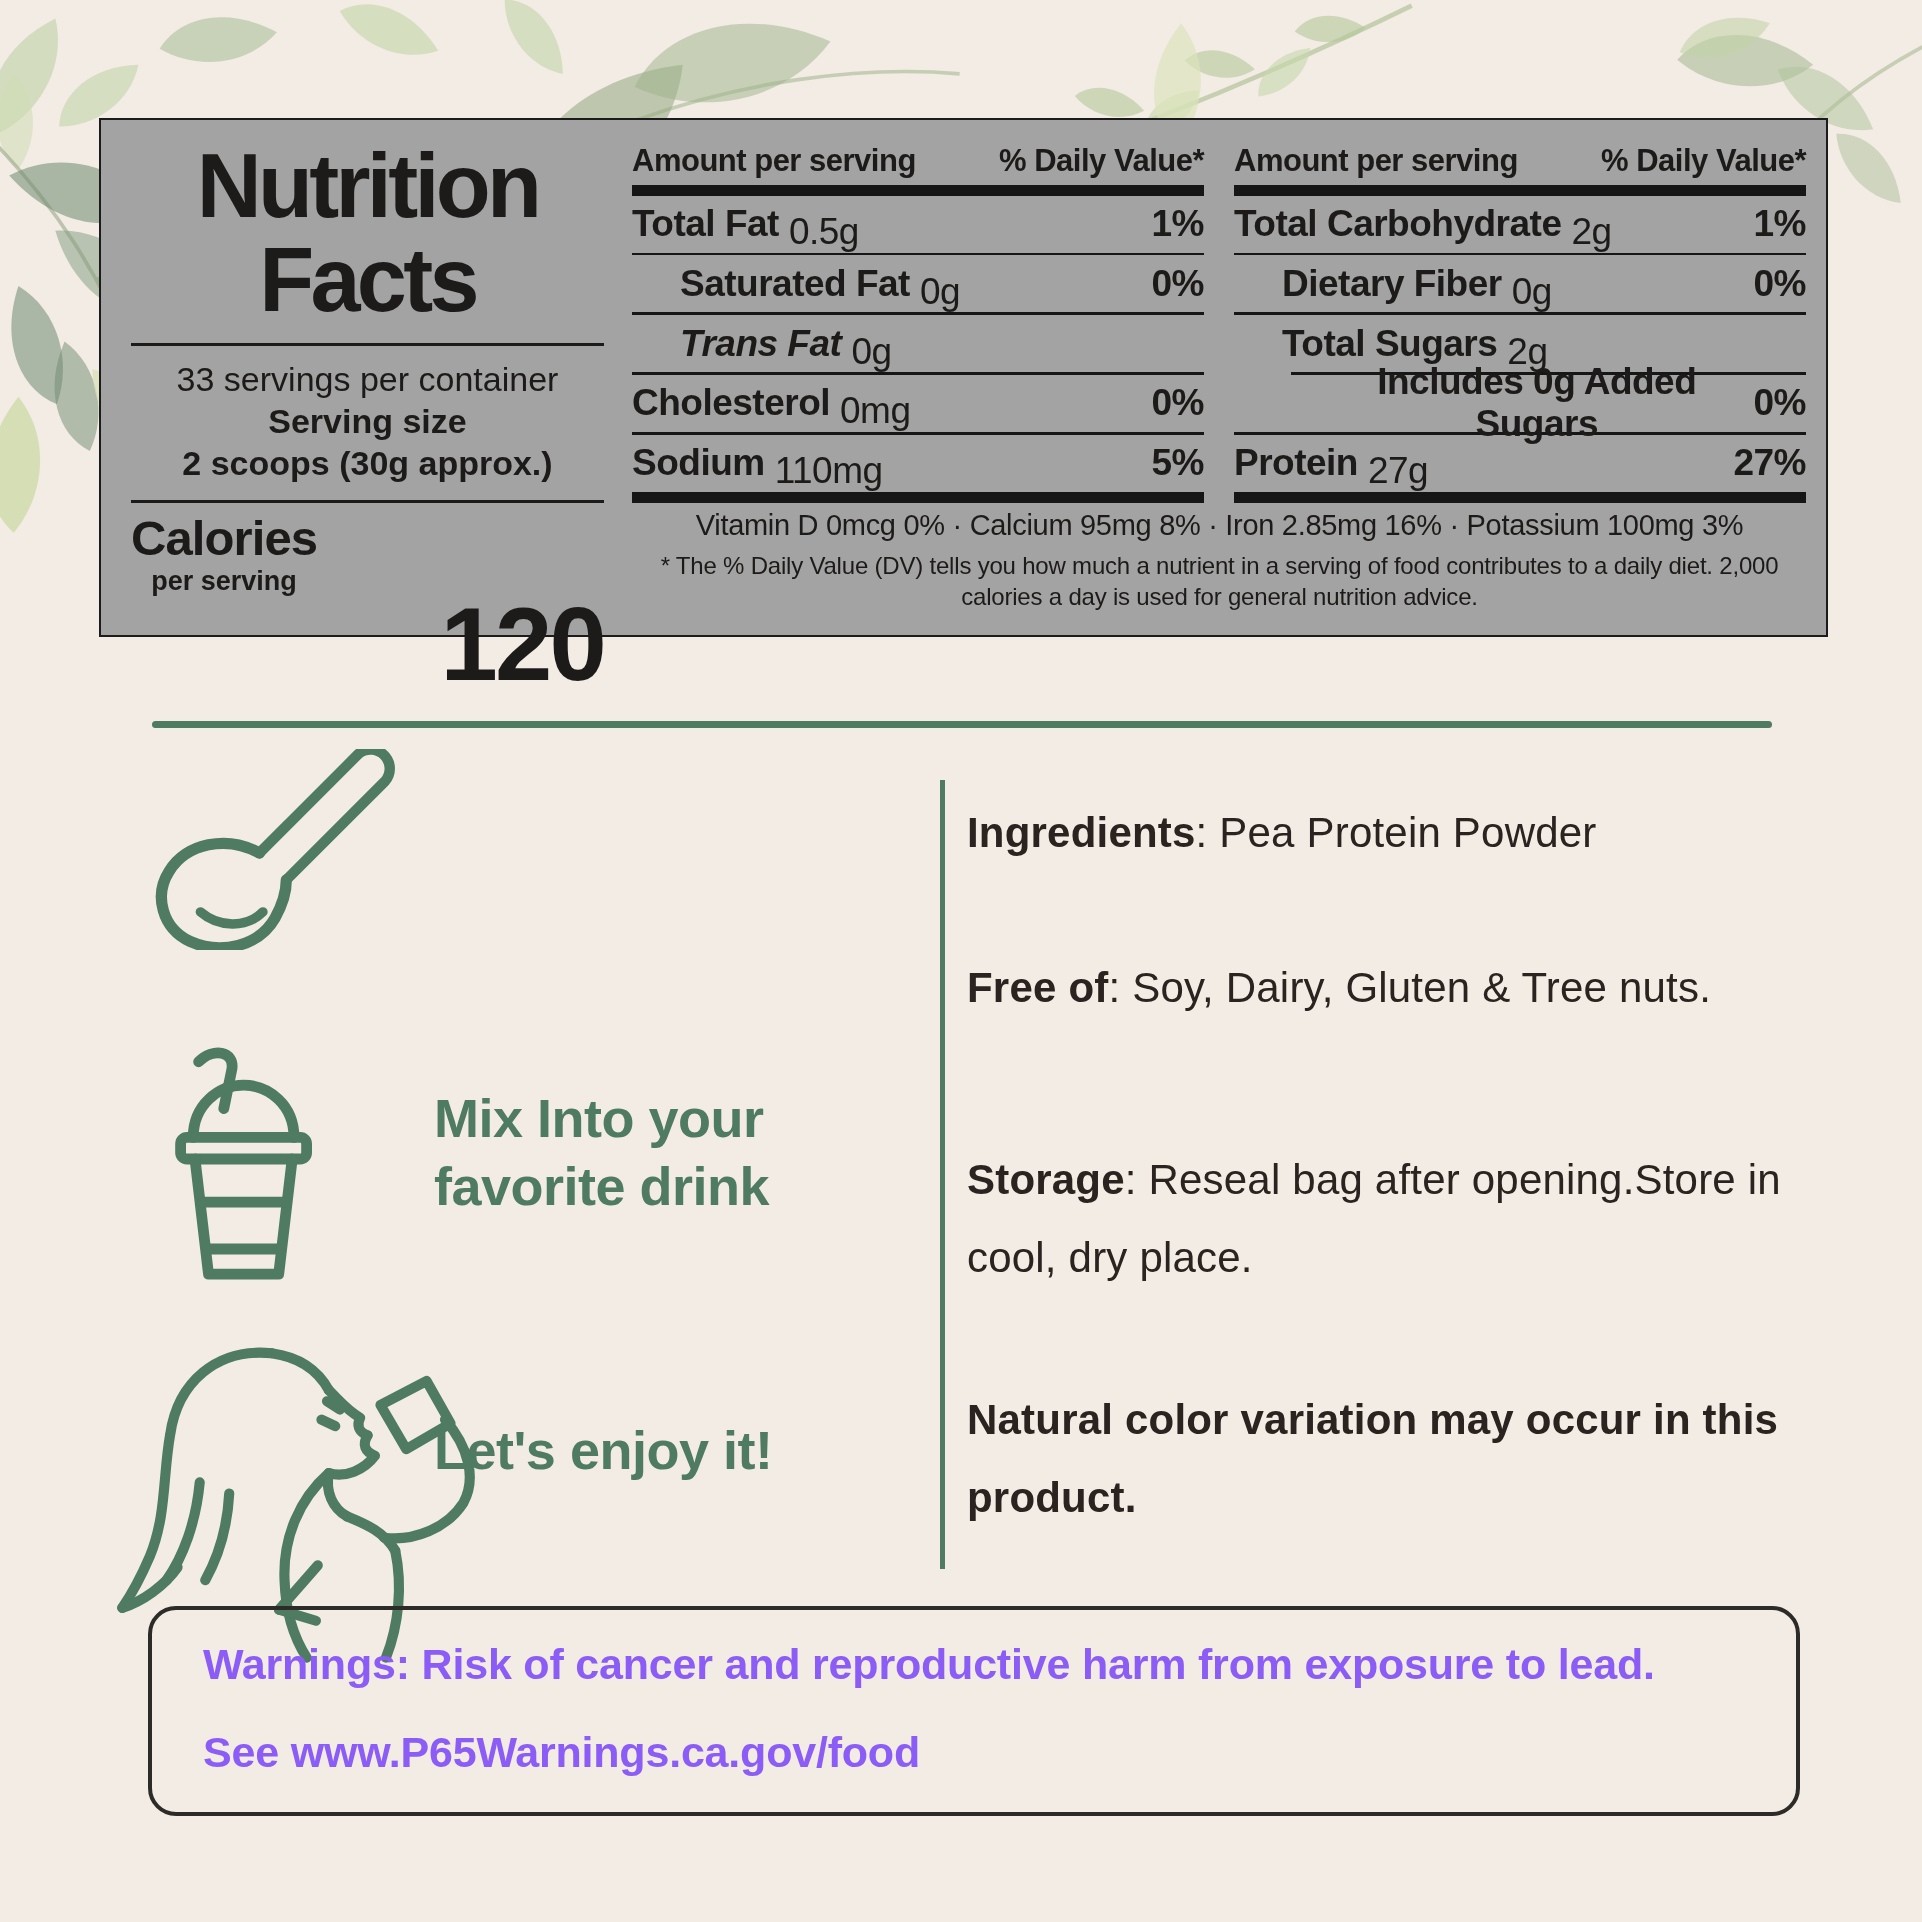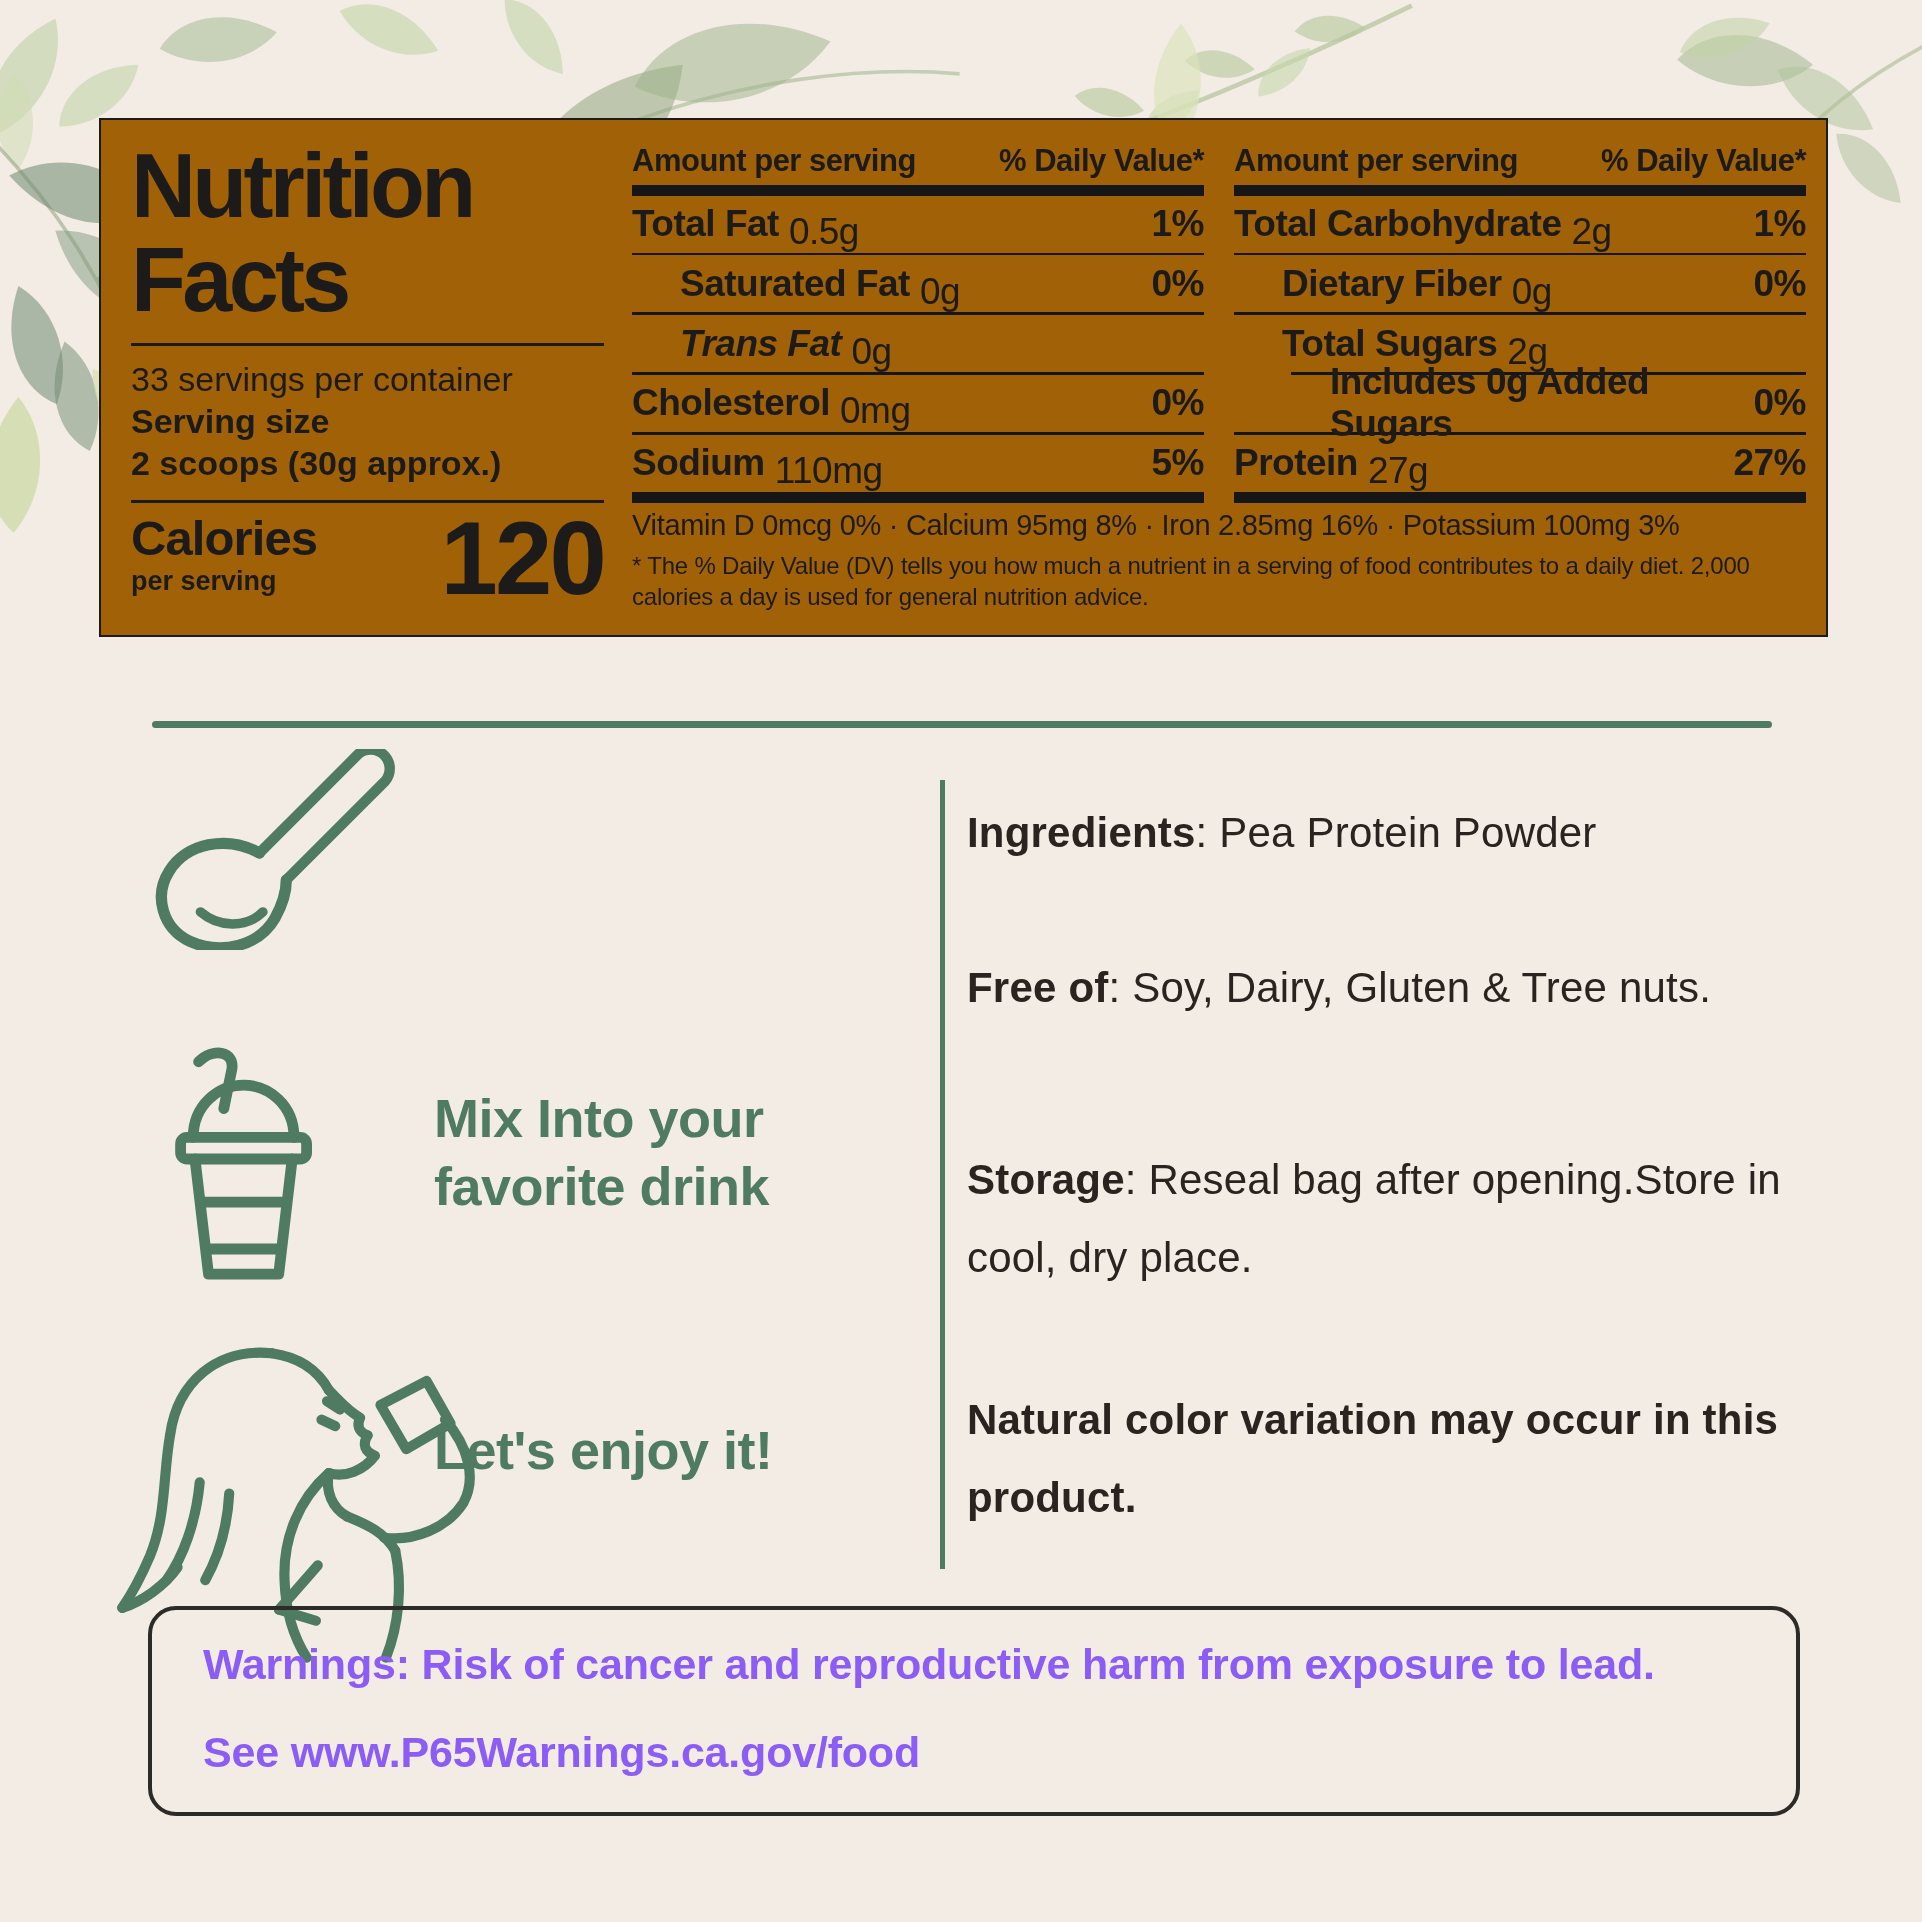--- a/index.html
+++ b/index.html
@@ -3,28 +3,28 @@
 <meta charset="utf-8">
 <style>
   html,body{margin:0;padding:0;background:#f3ece4;}
   *{box-sizing:border-box;}
   #canvas{position:relative;width:1922px;height:1922px;background:#f3ece4;overflow:hidden;
           font-family:"Liberation Sans",sans-serif;color:#1d1b19;}
   .layer{position:absolute;z-index:1;}
   #leafSvg{position:absolute;left:0;top:0;z-index:0;}
 
   
-  #panel{left:99px;top:118px;width:1729px;height:519px;background:#a16207;
-         border:2.8px solid #1c1c1c;}
+  #panel{left:99px;top:118px;width:1729px;height:519px;background:#a3a3a3;
+         border:2.8px solid #1c1c1c;text-align:center;}
   .nf-col1{position:absolute;left:30px;top:18.5px;width:473px;}
   .nf-title{font-size:90px;font-weight:bold;letter-spacing:-3.7px;line-height:94px;color:#1d1b19;}
   .hair{height:2.8px;background:#1d1b19;margin-top:16.6px;}
   .servings{font-size:34px;margin-top:13px;line-height:41px;}
   .ssl,.ssv{font-size:34px;font-weight:bold;line-height:42px;}
-  .cal-row{display:flex;align-items:flex-start;margin-top:7.4px;}
+  .cal-row{display:flex;align-items:flex-start;margin-top:7.4px;flex-direction:column;}
   .cal-label{font-size:49px;font-weight:bold;line-height:55px;letter-spacing:-0.9px;}
   .cal-sub{font-size:27px;font-weight:bold;line-height:31px;}
   .cal-num{margin-left:auto;font-size:103px;font-weight:bold;line-height:96px;letter-spacing:-2.8px;}
 
   .nut-col{position:absolute;top:16.6px;width:572px;letter-spacing:-0.5px;}
   .col-fat{left:531px;}
   .col-carb{left:1133px;}
   .nut-hdr{height:48px;display:flex;justify-content:space-between;align-items:center;
            font-size:31px;font-weight:bold;}
   .bar{height:11px;background:#161616;}

